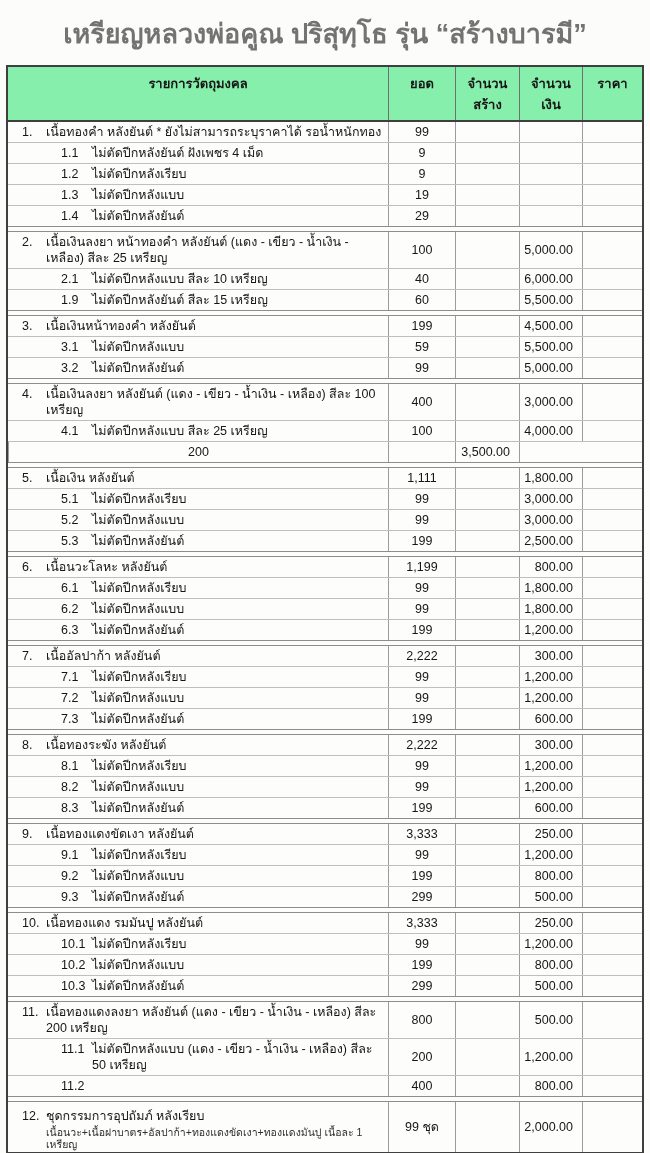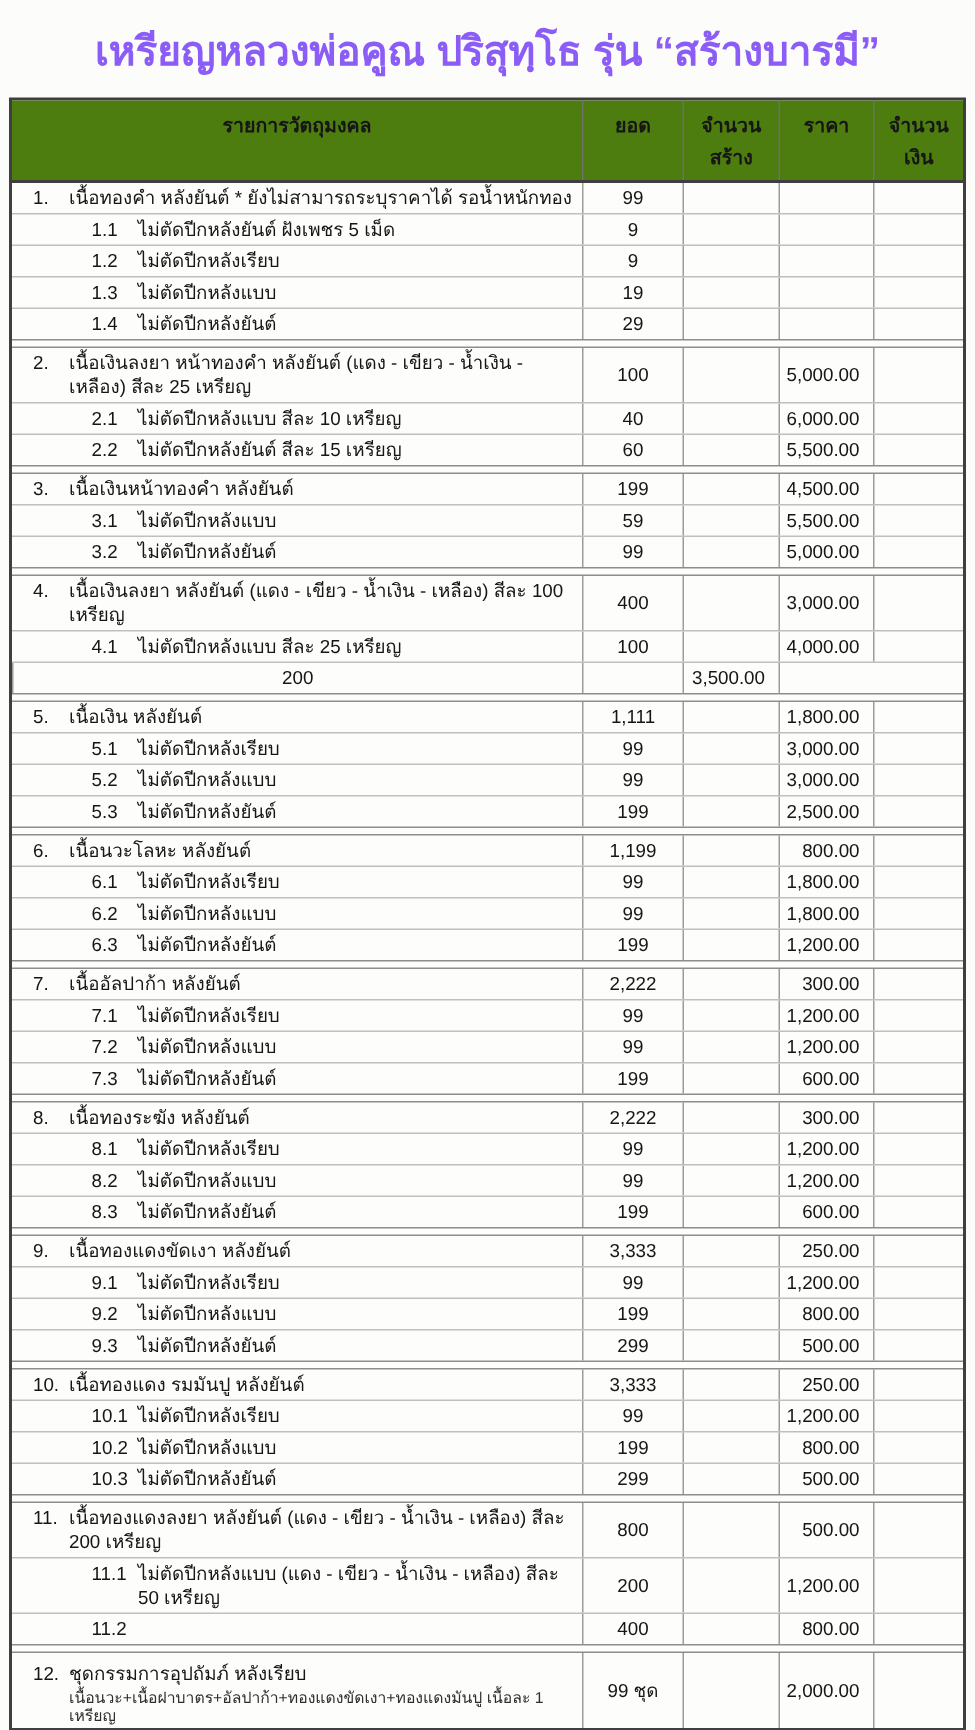--- a/index.html
+++ b/index.html
@@ -5,29 +5,29 @@
   html,body { margin:0; padding:0; }
   body {
     width:650px; min-height:1153px;
     background:#fcfcfa; color:#161616;
     font-family:"Liberation Sans", sans-serif;
     -webkit-font-smoothing:antialiased;
   }
   .page { width:650px; }
   .title {
     margin:12px 0 10px; padding:0;
-    text-align:center; font-size:27px; font-weight:bold; color:#8b5cf6;
+    text-align:center; font-size:27px; font-weight:bold; color:#737373;
   }
   .tbl {
     margin:0 6px; border:2px solid #3f3f3f; background:#fdfdfc;
   }
   .grid-row { display:grid; grid-template-columns:1fr 67px 64px 63px 60px; }
   
   .thead {
-    background:#4d7c0f; border-bottom:2px solid #3f3f3f;
+    background:#86efac; border-bottom:2px solid #3f3f3f;
     font-weight:bold; font-size:13px;
   }
   .hc { text-align:center; padding:6px 2px 5px; border-left:1px solid #6f6f6f; }
   .hc-desc { border-left:none; }
   
   .group { border-bottom:1px solid #8d8d8d; }
   .group:last-child { border-bottom:none; }
   .group + .group { margin-top:4px; border-top:1px solid #8d8d8d; }
   .row { min-height:20px; font-size:12.5px; }
   .row + .row { border-top:1px solid #bfbfbf; }
@@ -47,42 +47,42 @@
 
 <div class="page">
 
   <h1 class="title">เหรียญหลวงพ่อคูณ ปริสุทฺโธ รุ่น “สร้างบารมี”</h1>
 
   <div class="tbl">
     <div class="thead grid-row">
       <div class="hc hc-desc">รายการวัตถุมงคล</div>
       <div class="hc">ยอด</div>
       <div class="hc">จำนวนสร้าง</div>
+      <div class="hc">จำนวนเงิน</div>
       <div class="hc">ราคา</div>
-      <div class="hc">จำนวนเงิน</div>
     </div>
     <div id="tbody">
         <div class="group">
           <div class="row grid-row">
             <div class="c-desc">
               <div class="dline">
                 <span class="no">1.</span>
                 <span class="tx">เนื้อทองคำ หลังยันต์  * ยังไม่สามารถระบุราคาได้ รอน้ำหนักทอง</span>
               </div>
             </div>
             <div class="c c-qty">99</div>
             <div class="c c-yod"></div>
             <div class="c c-price"></div>
             <div class="c c-amt"></div>
           </div>
           <div class="row grid-row sub">
             <div class="c-desc">
               <div class="dline">
                 <span class="no">1.1</span>
-                <span class="tx">ไม่ตัดปีกหลังยันต์ ฝังเพชร 5 เม็ด</span>
+                <span class="tx">ไม่ตัดปีกหลังยันต์ ฝังเพชร 4 เม็ด</span>
               </div>
             </div>
             <div class="c c-qty">9</div>
             <div class="c c-yod"></div>
             <div class="c c-price"></div>
             <div class="c c-amt"></div>
           </div>
           <div class="row grid-row sub">
             <div class="c-desc">
               <div class="dline">
@@ -141,21 +141,21 @@
               </div>
             </div>
             <div class="c c-qty">40</div>
             <div class="c c-yod"></div>
             <div class="c c-price">6,000.00</div>
             <div class="c c-amt"></div>
           </div>
           <div class="row grid-row sub">
             <div class="c-desc">
               <div class="dline">
-                <span class="no">2.2</span>
+                <span class="no">1.9</span>
                 <span class="tx">ไม่ตัดปีกหลังยันต์ สีละ 15 เหรียญ</span>
               </div>
             </div>
             <div class="c c-qty">60</div>
             <div class="c c-yod"></div>
             <div class="c c-price">5,500.00</div>
             <div class="c c-amt"></div>
           </div>
         </div>
         <div class="group">

